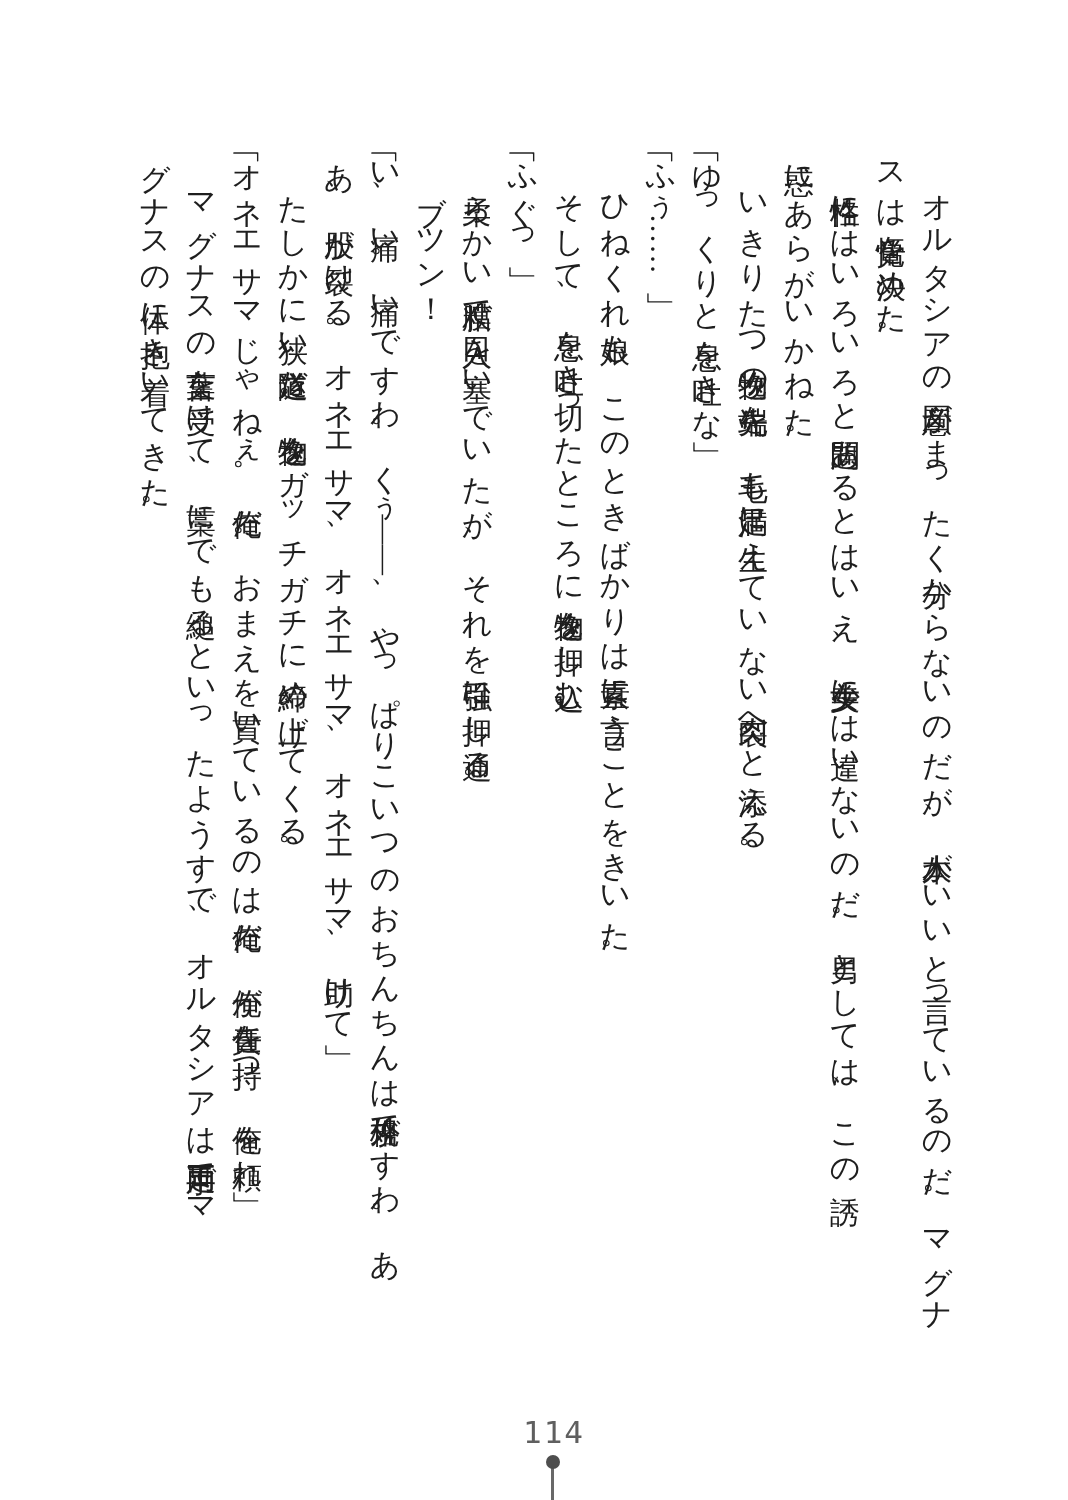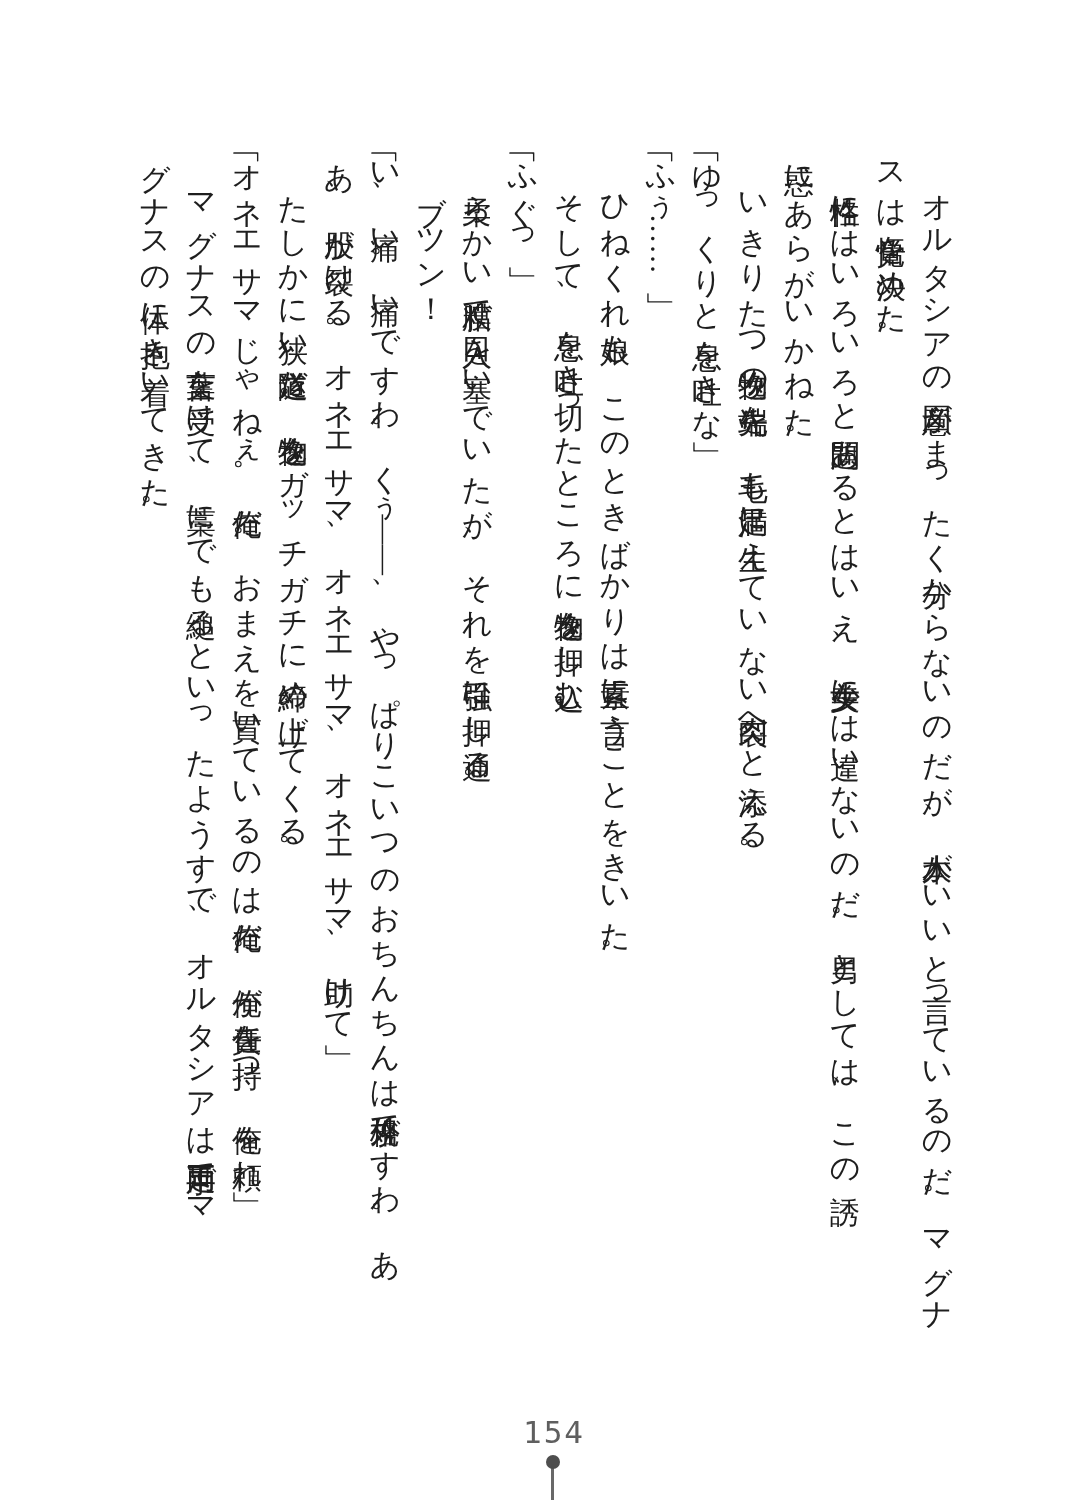--- a/index.html
+++ b/index.html
@@ -93,19 +93,19 @@
       <p>　柔らかい粘膜で入口を塞いでいたが、それを強引に押し通る。</p>
       <p>　ブツン！</p>
       <p>「い、痛い。痛いですわ。くぅ――、やっぱりこいつのおちんちんは規格外ですわ。あ</p>
       <p>あ、股が裂ける。オネエサマ、オネエサマ、オネエサマ、助けて」</p>
       <p>　たしかに狭い隧道だ。逸物をガッチガチに締め上げてくる。</p>
       <p>「オネエサマじゃねぇ。俺だ。おまえを貫いているのは俺だ。俺が責任を持つ、俺を頼れ」</p>
       <p>　マグナスの言葉を受けて、藁にでも縋るといったようすで、オルタシアは両手両足でマ</p>
       <p>グナスの体に抱き着いてきた。</p>
     </div>
 
-  <div class="page-number">154</div>
+  <div class="page-number">114</div>
 
   <div class="marker-dot"></div>
 
   <div class="marker-line"></div>
 
 </div>
 
 </body></html>

